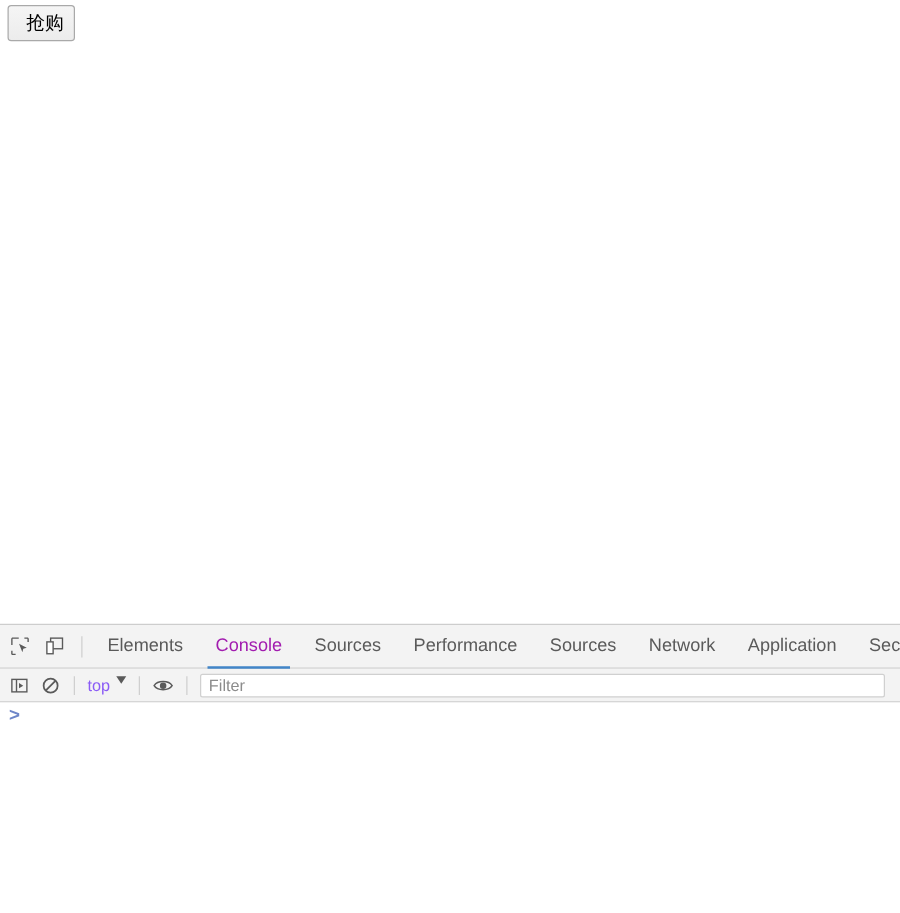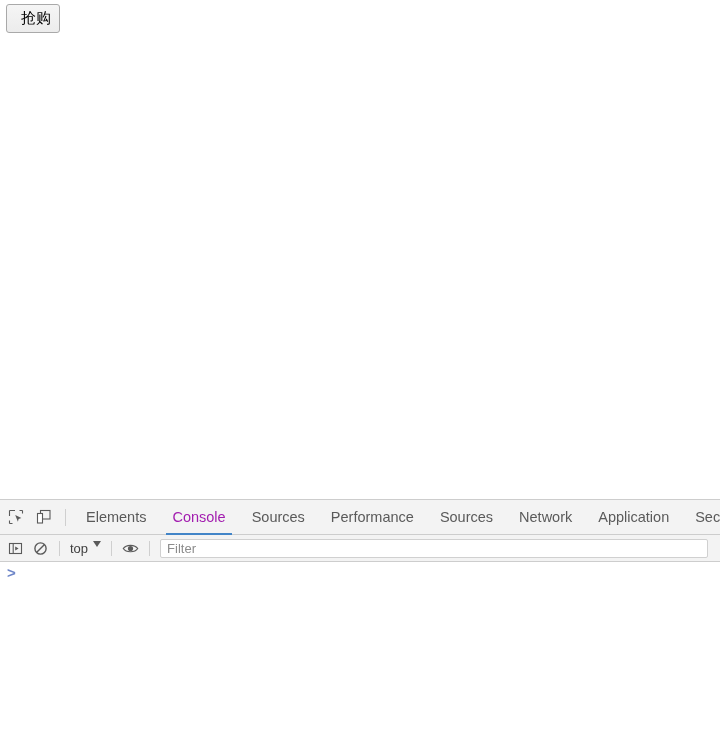--- a/index.html
+++ b/index.html
@@ -144,21 +144,21 @@
     background: #cfcfcf;
     margin: 0 6px;
     flex: 0 0 auto;
   }
 
   .ct-context {
     display: flex;
     align-items: flex-start;
     gap: 5px;
     font-size: 13px;
-    color: #404040;
+    color: #8b5cf6;
     padding: 0 4px;
     flex: 0 0 auto;
     cursor: default;
   }
 
   .caret-down {
     width: 0;
     height: 0;
     border-left: 4.5px solid transparent;
     border-right: 4.5px solid transparent;

